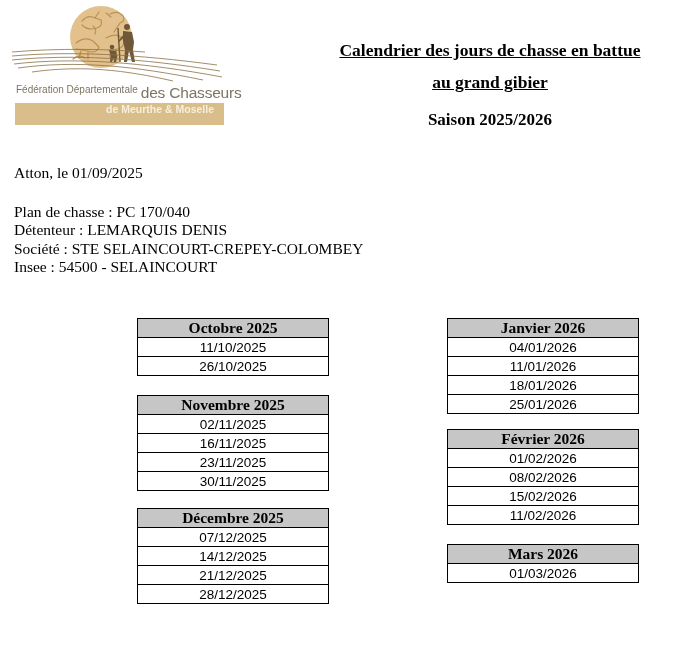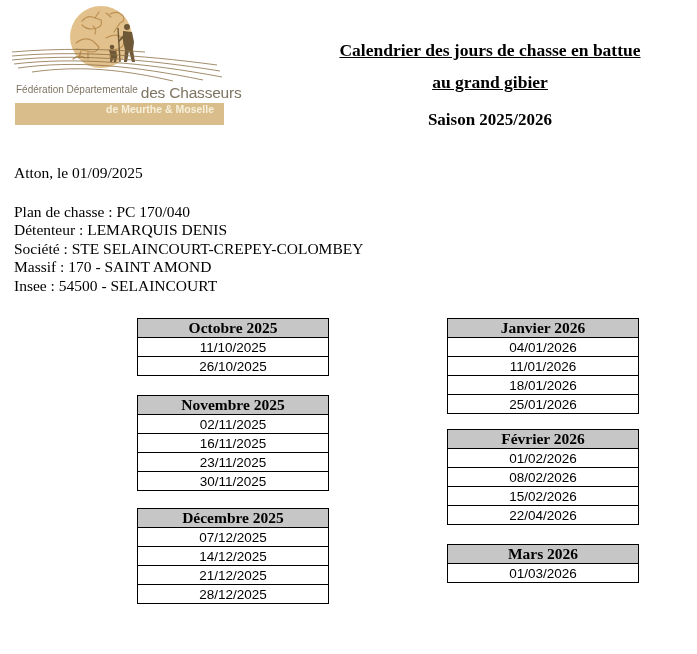--- a/index.html
+++ b/index.html
@@ -159,21 +159,20 @@
   <p class="title-line1">Calendrier des jours de chasse en battue</p>
   <p class="title-line2">au grand gibier</p>
   <p class="title-line3">Saison 2025/2026</p>
 </div>
 
 <div class="letter">
   <p class="place-date">Atton, le 01/09/2025</p>
   <p>Plan de chasse : PC 170/040</p>
   <p>Détenteur : LEMARQUIS DENIS</p>
   <p>Société : STE SELAINCOURT-CREPEY-COLOMBEY</p>
-  <p>Massif : 170 - SAINT AMOND</p>
   <p>Insee : 54500 - SELAINCOURT</p>
 </div>
 
 <div id="tables-left" class="table-col col-left">
   <table class="month-table">
     <thead>
       <tr>
         <th class="month-header">Octobre 2025</th>
       </tr>
     </thead>
@@ -264,21 +263,21 @@
         <tr>
           <td>01/02/2026</td>
         </tr>
         <tr>
           <td>08/02/2026</td>
         </tr>
         <tr>
           <td>15/02/2026</td>
         </tr>
         <tr>
-          <td>22/04/2026</td>
+          <td>11/02/2026</td>
         </tr>
       </tbody>
   </table>
 
   <table class="month-table">
     <thead>
       <tr>
         <th class="month-header">Mars 2026</th>
       </tr>
     </thead>

